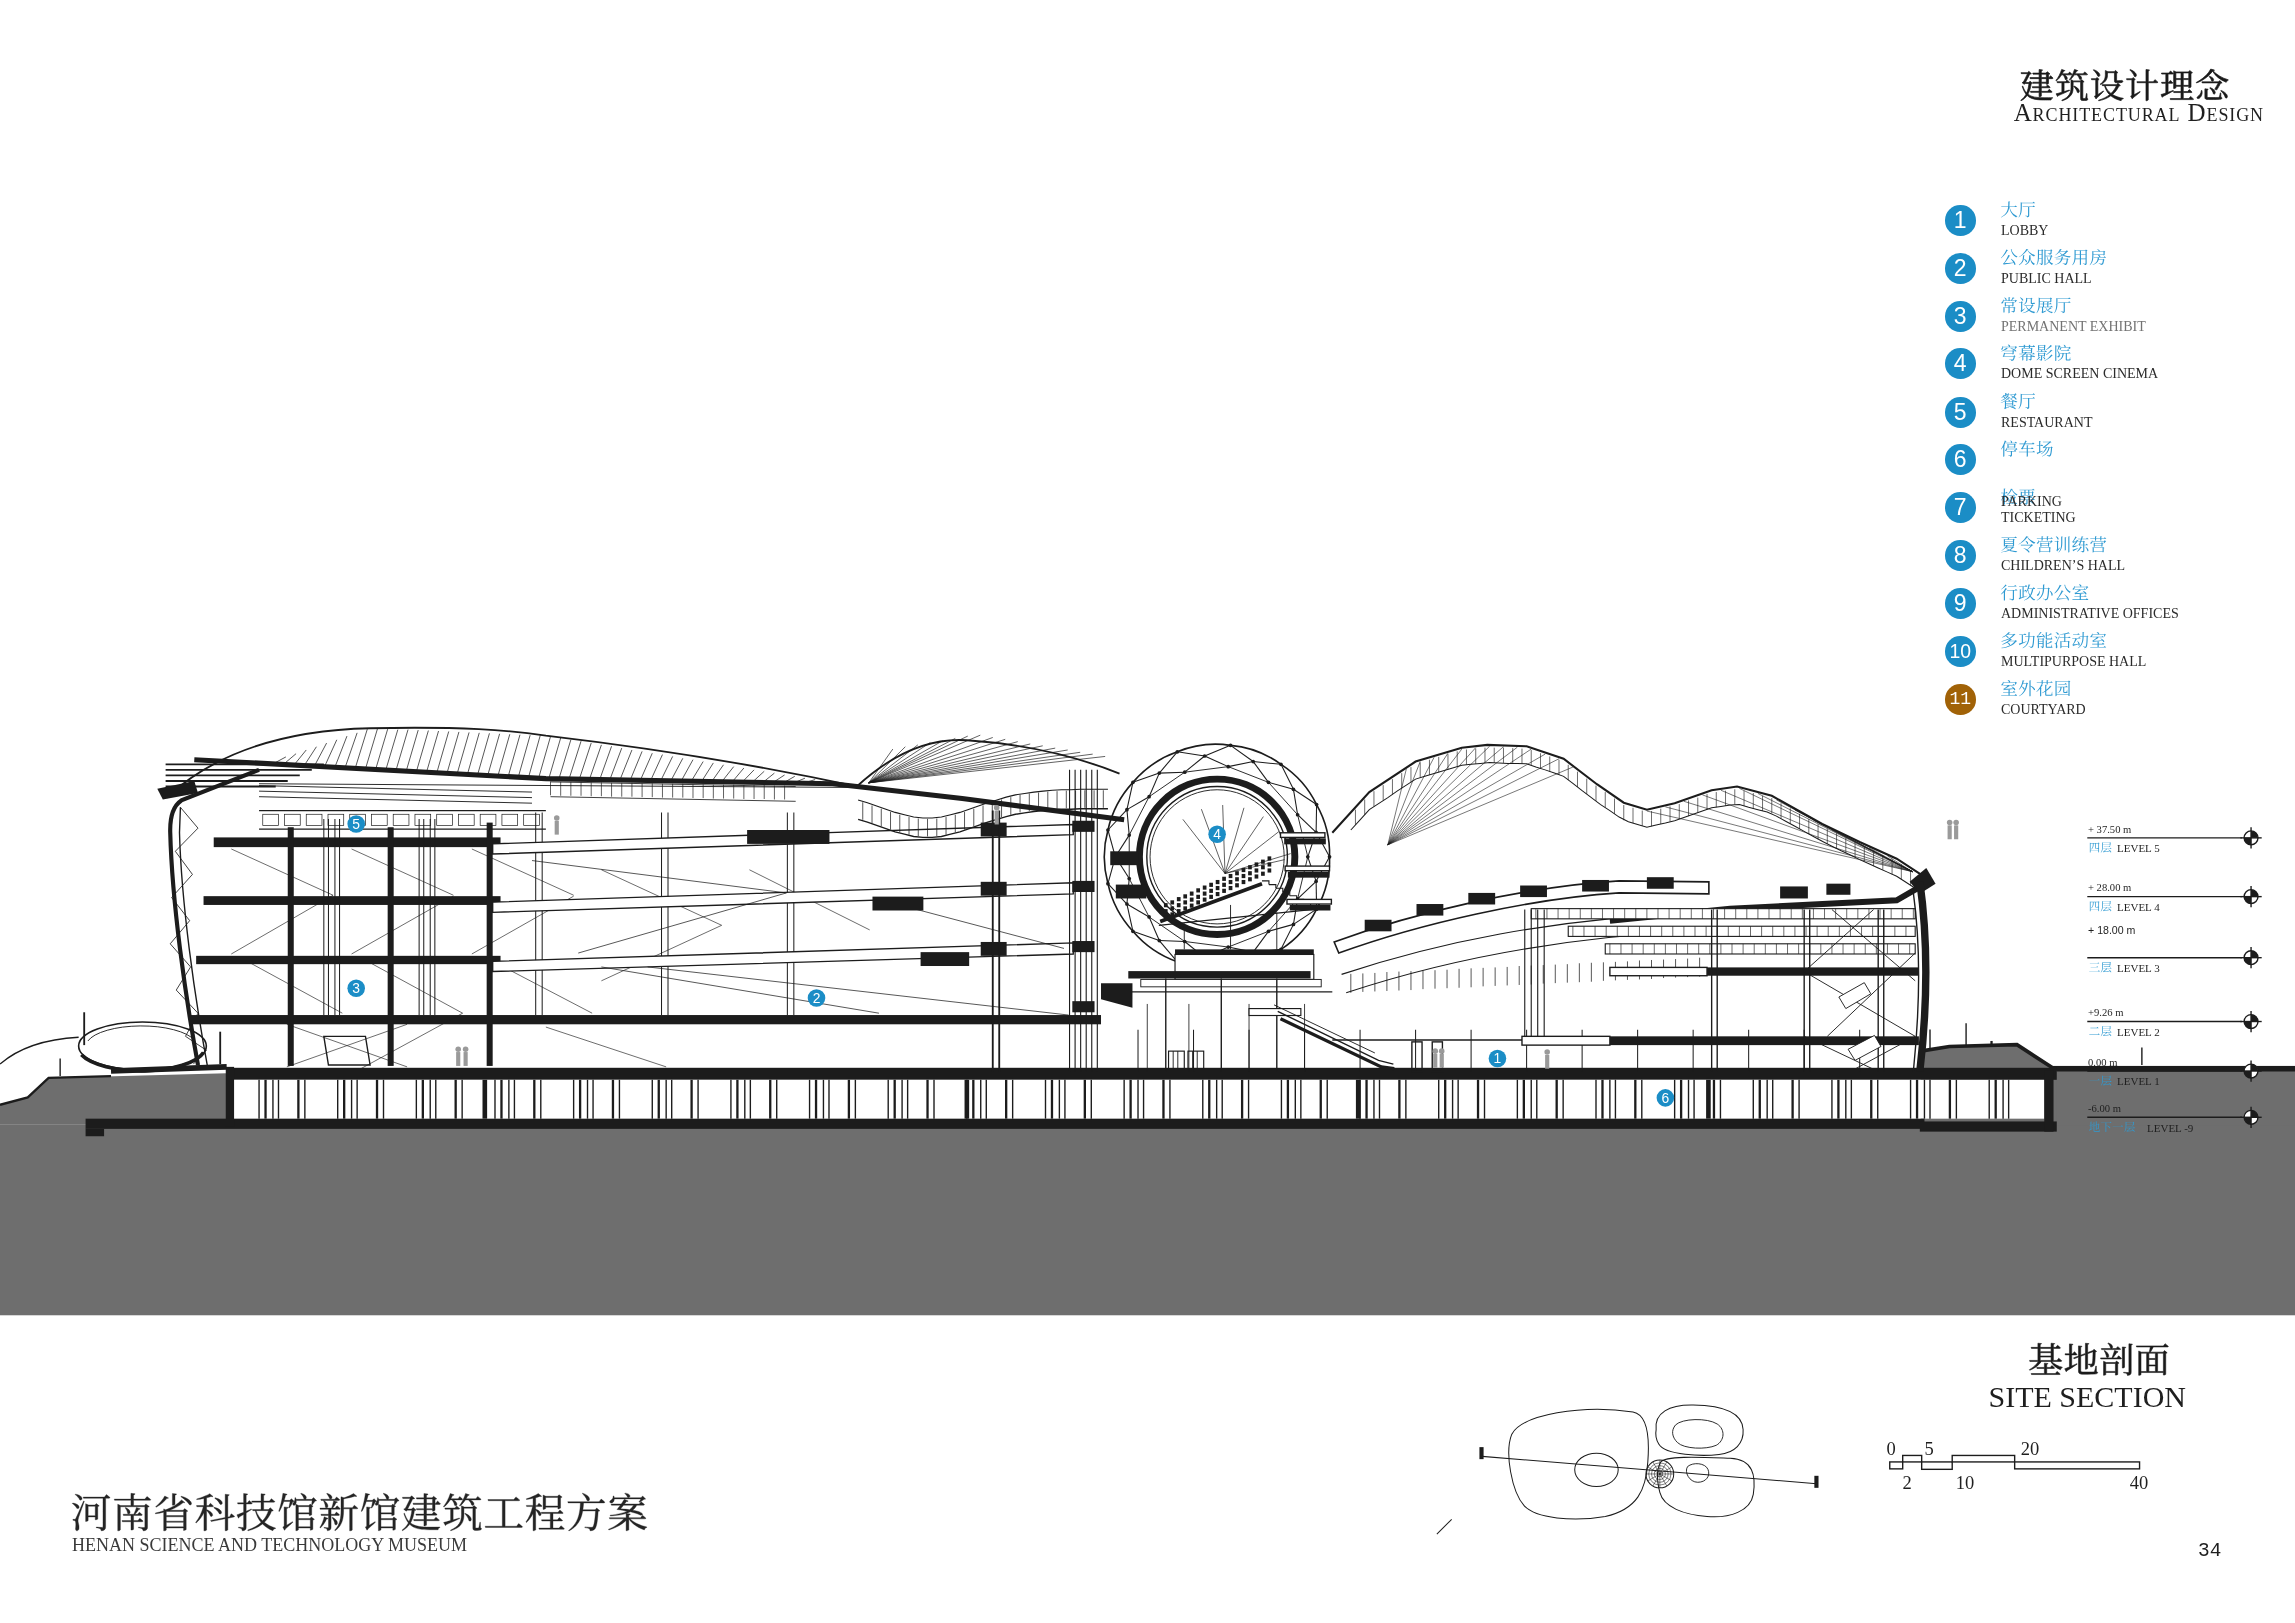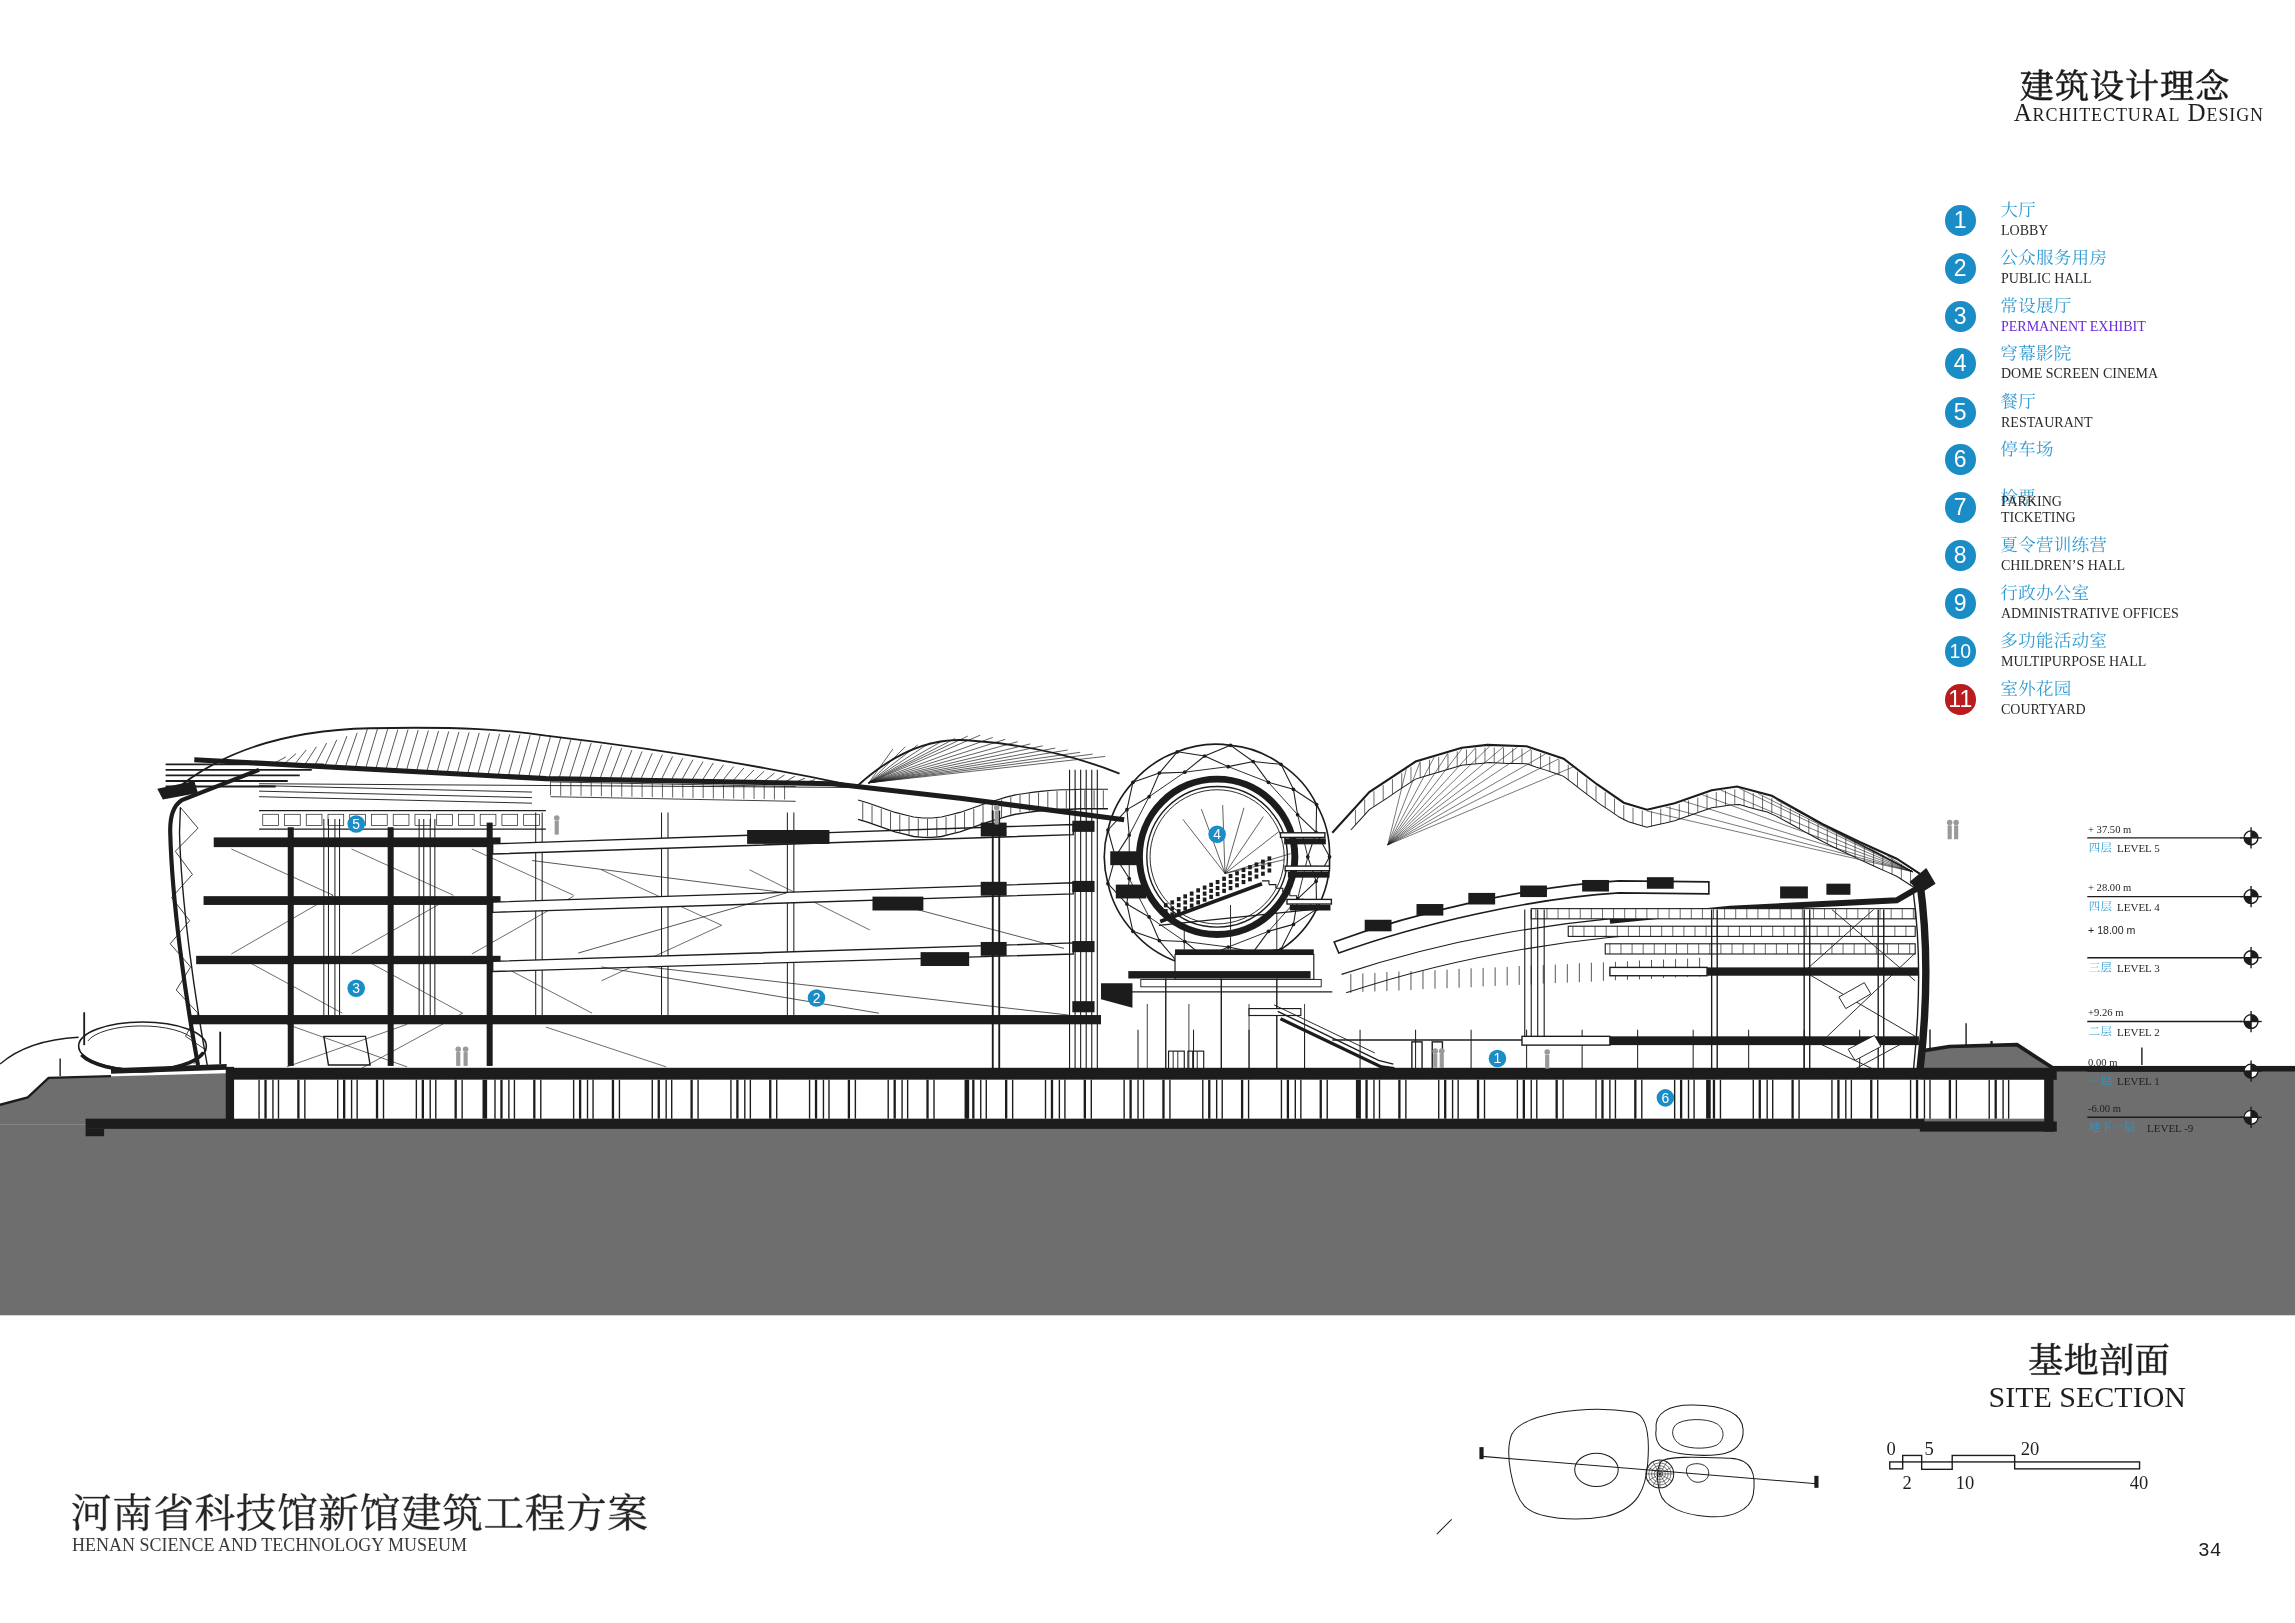--- a/index.html
+++ b/index.html
@@ -1309,21 +1309,21 @@
 <div style="position:absolute;left:1945px;top:205px;width:30.5px;height:30.5px;border-radius:50%;background:#1b8dc6;color:#fff;font-family:'Liberation Sans',sans-serif;font-size:23px;text-align:center;line-height:30.5px;">1</div>
 
 <div style="position:absolute;left:2001px;top:223px;font-family:'Liberation Serif',serif;font-size:14px;color:#2b2b2b;white-space:nowrap;">LOBBY</div>
 
 <div style="position:absolute;left:1945px;top:253px;width:30.5px;height:30.5px;border-radius:50%;background:#1b8dc6;color:#fff;font-family:'Liberation Sans',sans-serif;font-size:23px;text-align:center;line-height:30.5px;">2</div>
 
 <div style="position:absolute;left:2001px;top:271px;font-family:'Liberation Serif',serif;font-size:14px;color:#2b2b2b;white-space:nowrap;">PUBLIC HALL</div>
 
 <div style="position:absolute;left:1945px;top:301px;width:30.5px;height:30.5px;border-radius:50%;background:#1b8dc6;color:#fff;font-family:'Liberation Sans',sans-serif;font-size:23px;text-align:center;line-height:30.5px;">3</div>
 
-<div style="position:absolute;left:2001px;top:319px;font-family:'Liberation Serif',serif;font-size:14px;color:#6d28d9;white-space:nowrap;">PERMANENT EXHIBIT</div>
+<div style="position:absolute;left:2001px;top:319px;font-family:'Liberation Serif',serif;font-size:14px;color:#737373;white-space:nowrap;">PERMANENT EXHIBIT</div>
 
 <div style="position:absolute;left:1945px;top:348px;width:30.5px;height:30.5px;border-radius:50%;background:#1b8dc6;color:#fff;font-family:'Liberation Sans',sans-serif;font-size:23px;text-align:center;line-height:30.5px;">4</div>
 
 <div style="position:absolute;left:2001px;top:366px;font-family:'Liberation Serif',serif;font-size:14px;color:#2b2b2b;white-space:nowrap;">DOME SCREEN CINEMA</div>
 
 <div style="position:absolute;left:1945px;top:397px;width:30.5px;height:30.5px;border-radius:50%;background:#1b8dc6;color:#fff;font-family:'Liberation Sans',sans-serif;font-size:23px;text-align:center;line-height:30.5px;">5</div>
 
 <div style="position:absolute;left:2001px;top:415px;font-family:'Liberation Serif',serif;font-size:14px;color:#2b2b2b;white-space:nowrap;">RESTAURANT</div>
 
 <div style="position:absolute;left:1945px;top:444px;width:30.5px;height:30.5px;border-radius:50%;background:#1b8dc6;color:#fff;font-family:'Liberation Sans',sans-serif;font-size:23px;text-align:center;line-height:30.5px;">6</div>
@@ -1339,21 +1339,21 @@
 <div style="position:absolute;left:2001px;top:558px;font-family:'Liberation Serif',serif;font-size:14px;color:#2b2b2b;white-space:nowrap;">CHILDREN’S HALL</div>
 
 <div style="position:absolute;left:1945px;top:588px;width:30.5px;height:30.5px;border-radius:50%;background:#1b8dc6;color:#fff;font-family:'Liberation Sans',sans-serif;font-size:23px;text-align:center;line-height:30.5px;">9</div>
 
 <div style="position:absolute;left:2001px;top:606px;font-family:'Liberation Serif',serif;font-size:14px;color:#2b2b2b;white-space:nowrap;">ADMINISTRATIVE OFFICES</div>
 
 <div style="position:absolute;left:1945px;top:636px;width:30.5px;height:30.5px;border-radius:50%;background:#1b8dc6;color:#fff;font-family:'Liberation Sans',sans-serif;font-size:19.4px;text-align:center;line-height:30.5px;">10</div>
 
 <div style="position:absolute;left:2001px;top:654px;font-family:'Liberation Serif',serif;font-size:14px;color:#2b2b2b;white-space:nowrap;">MULTIPURPOSE HALL</div>
 
-<div style="position:absolute;left:1945px;top:684px;width:30.5px;height:30.5px;border-radius:50%;background:#b91c1c;color:#fff;font-family:Liberation Sans, sans-serif;font-size:23px;text-align:center;line-height:30.5px;">11</div>
+<div style="position:absolute;left:1945px;top:684px;width:30.5px;height:30.5px;border-radius:50%;background:#a16207;color:#fff;font-family:Liberation Mono, monospace;font-size:18px;text-align:center;line-height:30.5px;">11</div>
 
 <div style="position:absolute;left:2001px;top:702px;font-family:'Liberation Serif',serif;font-size:14px;color:#2b2b2b;white-space:nowrap;">COURTYARD</div>
 
 <div style="position:absolute;left:2088px;top:824px;font-family:'Liberation Serif',serif;font-size:10.6px;color:#1f1f1f;white-space:nowrap;">+ 37.50 m</div>
 <div style="position:absolute;left:2117px;top:842px;font-family:'Liberation Serif',serif;font-size:11px;color:#1f1f1f;white-space:nowrap;">LEVEL 5</div>
 
 <div style="position:absolute;left:2088px;top:882px;font-family:'Liberation Serif',serif;font-size:10.6px;color:#1f1f1f;white-space:nowrap;">+ 28.00 m</div>
 <div style="position:absolute;left:2117px;top:901px;font-family:'Liberation Serif',serif;font-size:11px;color:#1f1f1f;white-space:nowrap;">LEVEL 4</div>
 
 <div style="position:absolute;left:2088px;top:924px;font-family:Liberation Sans, sans-serif;font-size:10.6px;color:#1f1f1f;white-space:nowrap;">+ 18.00 m</div>

